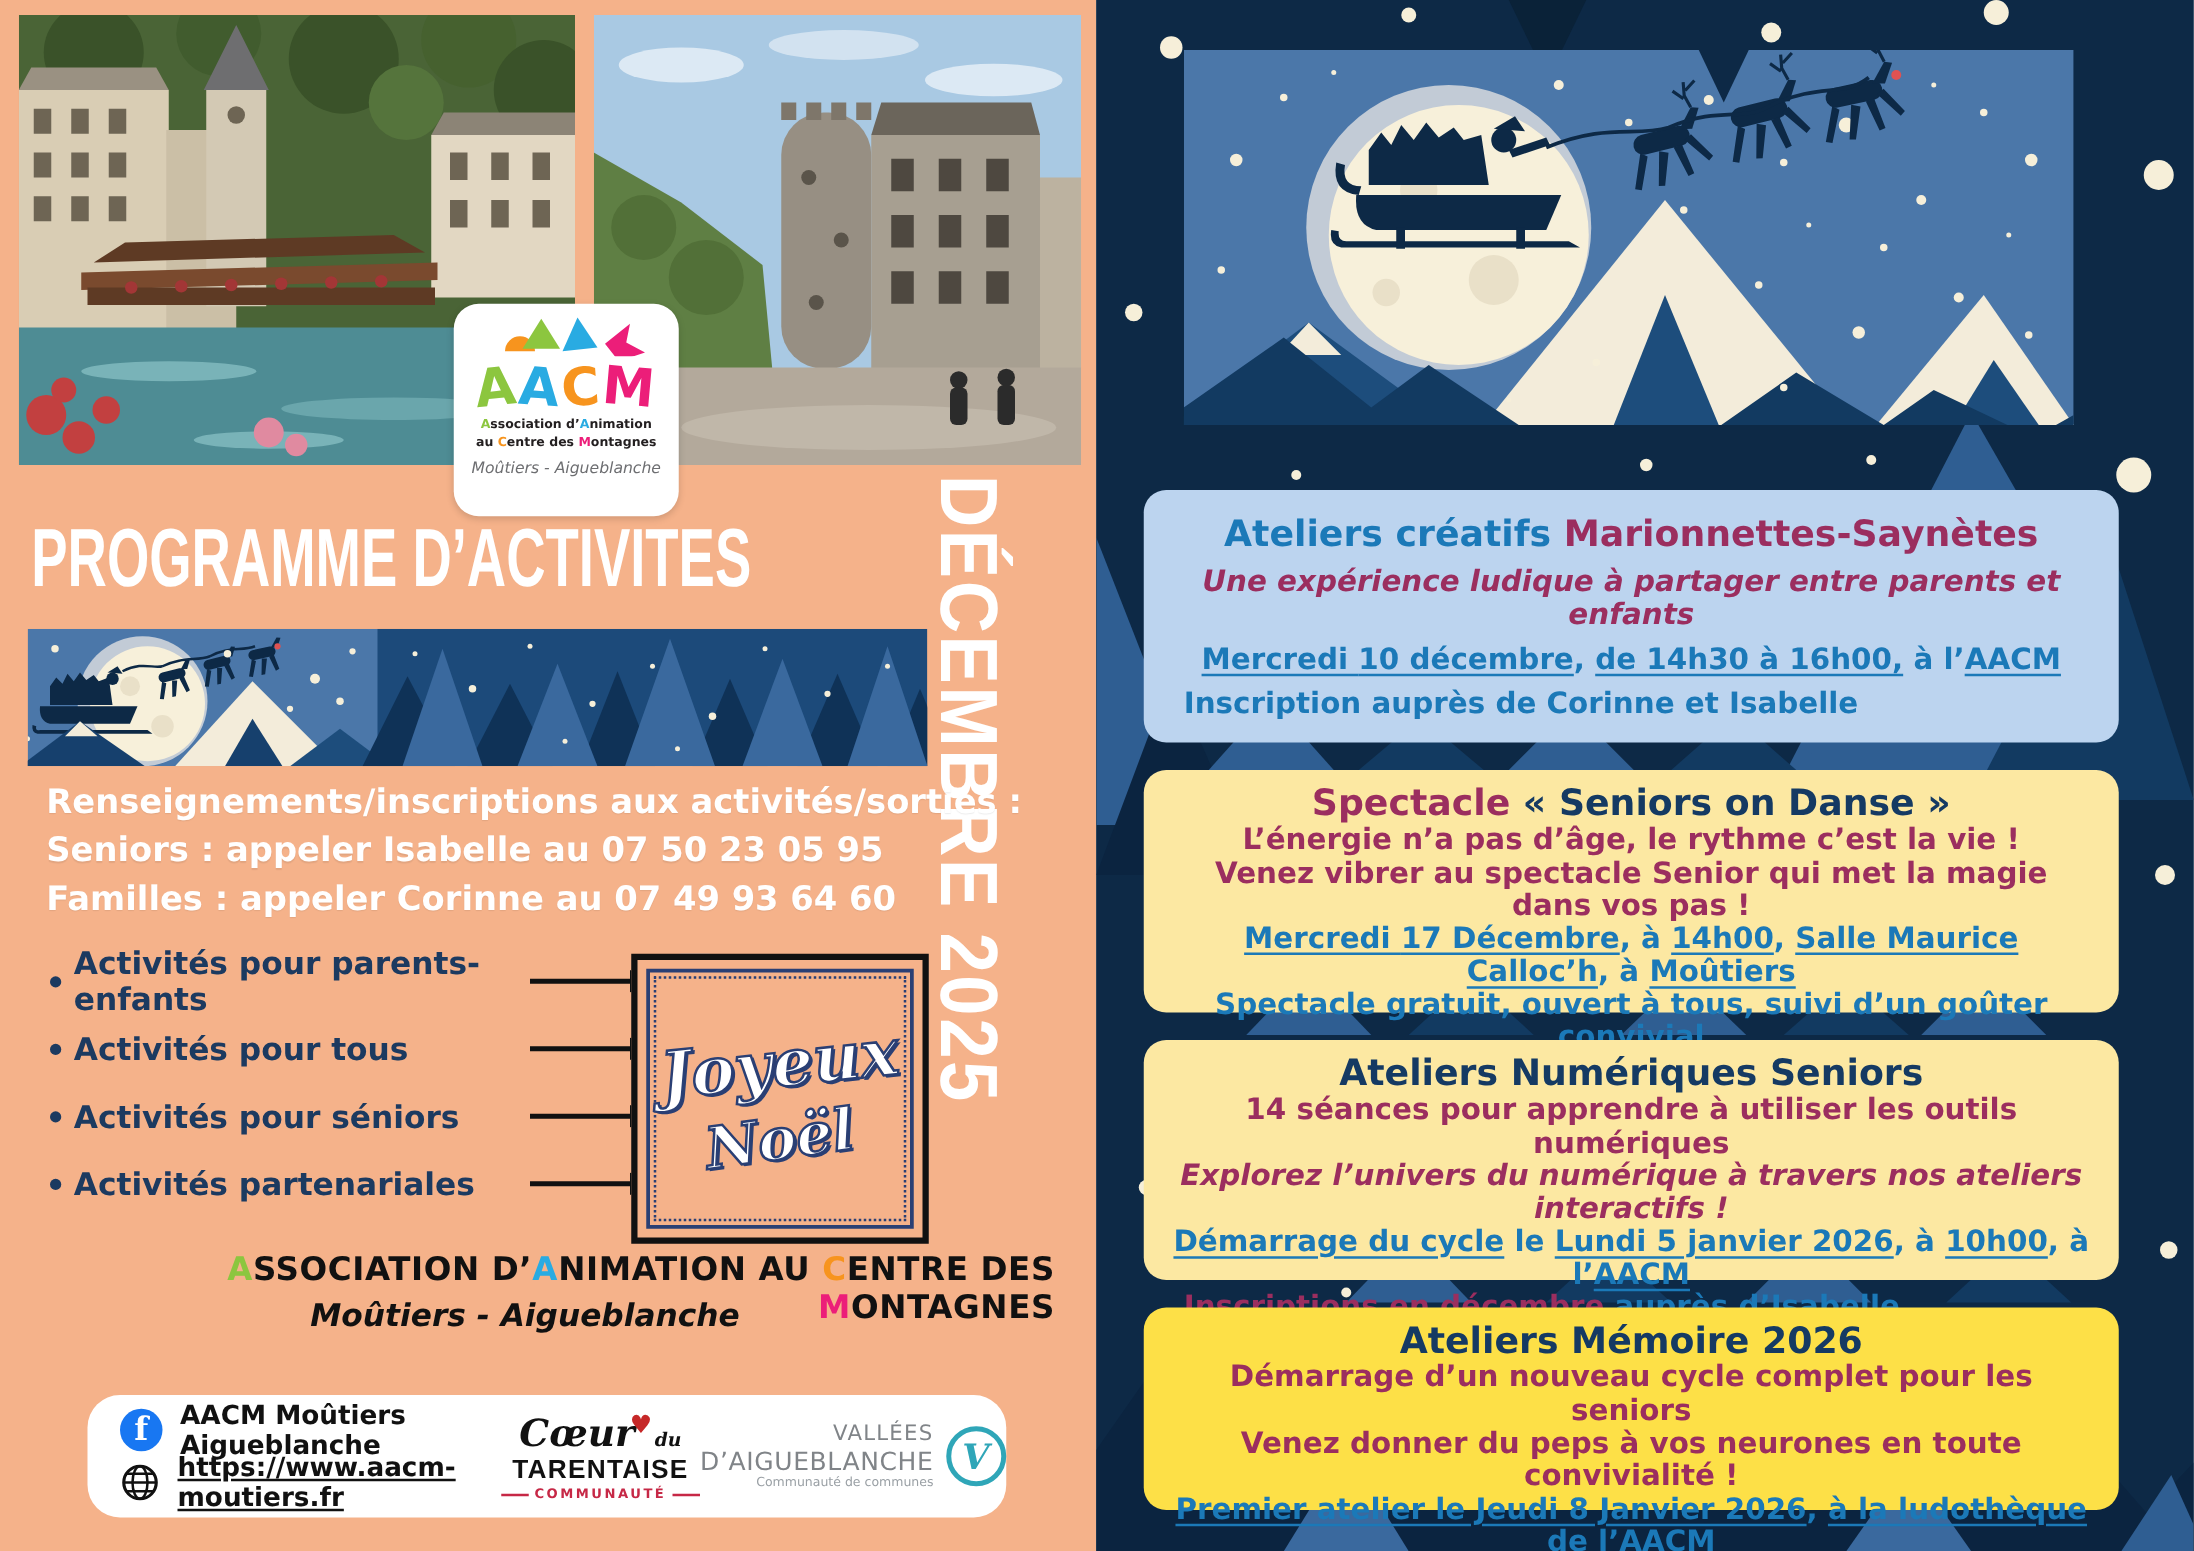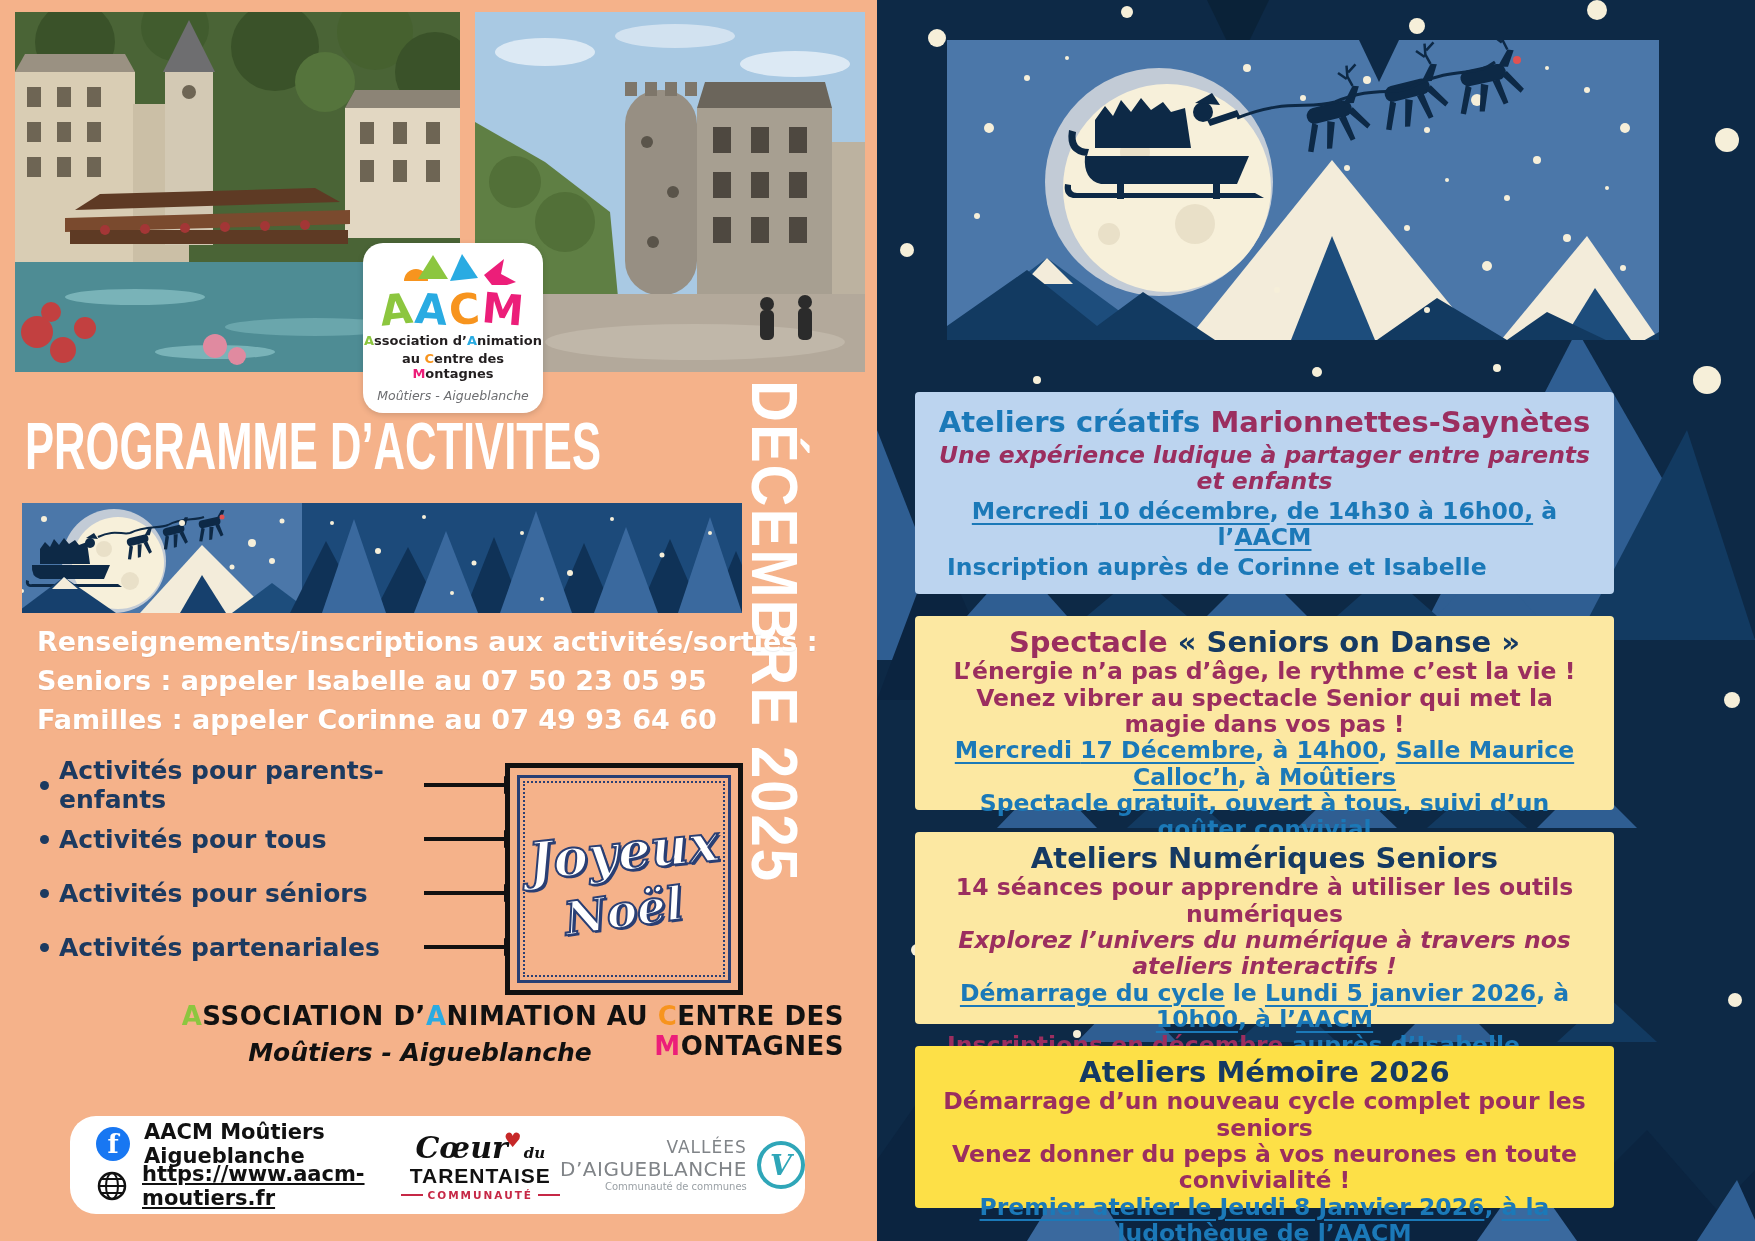--- a/index.html
+++ b/index.html
@@ -11,21 +11,21 @@
   .left-page { position:absolute; left:0; top:0; width:877px; height:1241px; background:var(--peach,#F5B28A); }
   .photo { position:absolute; top:12px; height:360px; overflow:hidden; }
   .photo1 { left:15px; width:445px; }
   .photo2 { left:475px; width:390px; }
   .logo-card { position:absolute; left:363px; top:243px; width:180px; height:170px; background:#fff;
                border-radius:20px; box-shadow:0 2px 6px rgba(0,0,0,.15); text-align:center; padding-top:8px; z-index:5;}
   .logo-letters { font-weight:bold; font-size:42px; letter-spacing:2px; line-height:1; }
   .logo-letters span { display:inline-block; }
   .lg-a1{ color:#8CC63F; transform:rotate(-6deg);} .lg-a2{ color:#29ABE2; transform:rotate(4deg);}
   .lg-c { color:#F7941E; transform:rotate(-4deg);} .lg-m { color:#EC1E79; transform:rotate(5deg);}
-  .logo-name { font-size:13px; font-weight:bold; color:#231F20; line-height:1.15; margin-top:3px;}
+  .logo-name { font-size:10px; font-weight:bold; color:#231F20; line-height:1.15; margin-top:3px;}
   .ln-g{color:#8CC63F}.ln-b{color:#29ABE2}.ln-o{color:#F7941E}.ln-p{color:#EC1E79}
   .logo-place { font-size:12.5px; color:#6D6E71; margin-top:6px; font-style:italic; }
 
   .title { position:absolute; left:25px; top:408px; color:#fff; font-family:"Liberation Sans",sans-serif;
            font-weight:bold; font-size:66px; letter-spacing:0; white-space:nowrap;
            transform:scaleX(.66); transform-origin:left top; }
 
   .banner { position:absolute; left:22px; top:503px; width:720px; height:110px; overflow:hidden; }
 
   .month { position:absolute; left:812px; top:380px; color:#fff; font-family:"Liberation Sans",sans-serif;
@@ -81,21 +81,21 @@
   .v3 { font-size:10px; color:#9aa0a5; }
   .v-badge { width:48px; height:48px; border-radius:50%; background:#fff; border:4px solid #2FA6B8; color:#2FA6B8;
              font-family:"DejaVu Serif",serif; font-style:italic; font-weight:bold; font-size:28px;
              display:flex; align-items:center; justify-content:center; margin-left:10px; flex:none; }
 
   
   .right-page { position:absolute; left:877px; top:0; width:878px; height:1241px; background:var(--navy,#0D2946); overflow:hidden; }
   .bg-decor { position:absolute; left:0; top:0; }
   .scene { position:absolute; left:70px; top:40px; width:712px; height:300px; overflow:hidden; }
 
-  .card { position:absolute; left:38px; width:699px; border-radius:4px; display:flex; flex-direction:column;
+  .card { position:absolute; left:38px; width:780px; border-radius:18px; display:flex; flex-direction:column;
           justify-content:space-evenly; padding:10px 22px; z-index:5; }
   .card.c0 { top:392px; height:202px; }
   .card.c1 { top:616px; height:194px; }
   .card.c2 { top:832px; height:192px; }
   .card.c3 { top:1046px; height:162px; }
   .crow { text-align:center; font-weight:bold; font-size:23.5px; line-height:1.12; }
   .crow.t { font-size:29px; }
   .crow.left { text-align:left; padding-left:10px; }
   .b { color:var(--blue,#1B79B8); }
   .m { color:var(--maroon,#9B2E5F); }

